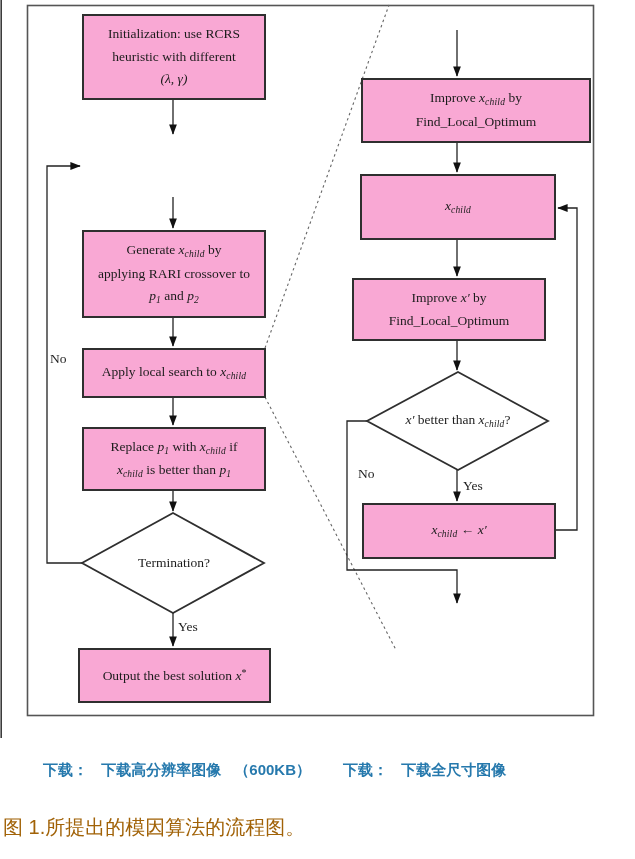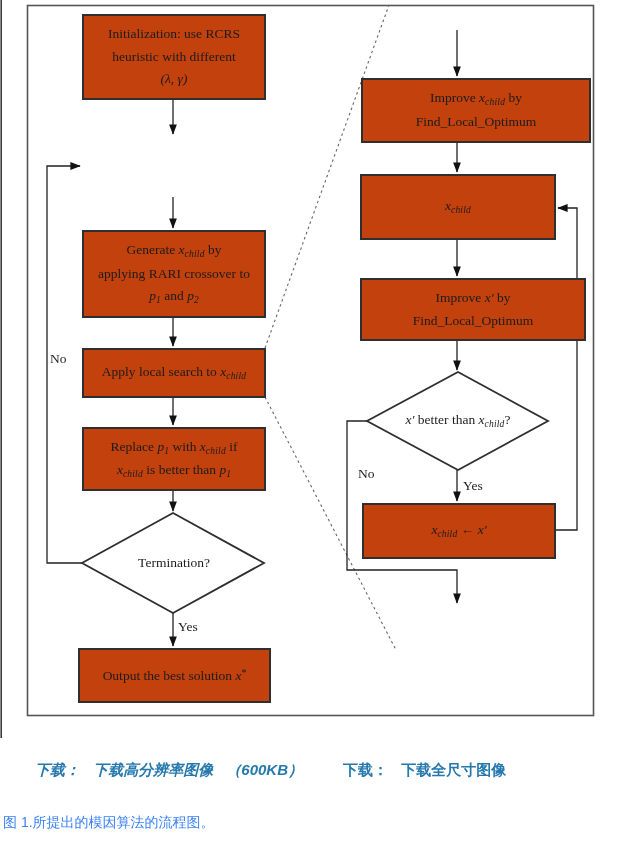--- a/index.html
+++ b/index.html
@@ -3,33 +3,33 @@
 <meta charset="utf-8">
 <style>
   html,body{margin:0;padding:0;background:#fff;}
   .page{position:relative;width:635px;height:859px;background:#fff;overflow:hidden;
         font-family:"Liberation Sans",sans-serif;}
   .fig-area{position:absolute;left:0;top:0;width:635px;height:740px;}
   .fig-area svg{position:absolute;left:0;top:0;}
   .node{position:absolute;box-sizing:border-box;display:flex;flex-direction:column;
         justify-content:center;align-items:center;text-align:center;
         font-family:"Liberation Serif",serif;font-size:13.5px;color:#1c1c1c;line-height:1.7;}
-  .box{border:2px solid #2f2f2f;background:#c2410c;}
+  .box{border:2px solid #2f2f2f;background:#f9a8d4;}
   .nline{white-space:nowrap;}
   .seg-m{font-style:italic;}
   .seg-s{font-style:italic;font-size:9.5px;vertical-align:-3px;letter-spacing:0.2px;}
   .seg-p{font-size:10px;vertical-align:4px;}
   .edge-label{font-family:"Liberation Serif",serif;font-size:13.5px;fill:#1c1c1c;}
   .dl-row{position:absolute;left:0;top:758px;width:635px;height:26px;font-size:15px;font-weight:600;}
   .dl-group{position:absolute;top:3px;white-space:nowrap;}
-  .dl-group-left{left:35px;font-style:italic;}
+  .dl-group-left{left:43px;}
   .dl-group-right{left:343px;}
   .dl-prefix,.dl-size{color:#2679ad;margin-right:9px;}
   .dl-link{color:#2679ad;text-decoration:none;margin-right:9px;cursor:pointer;}
-  .caption{position:absolute;left:3px;top:814px;font-size:14px;color:#3b82f6;}
+  .caption{position:absolute;left:3px;top:814px;font-size:20px;color:#a16207;}
 </style>
 </head>
 <body>
 
 <div class="page">
 
   <div class="fig-area">
     <svg width="635" height="740" viewBox="0 0 635 740">
       <defs>
         <marker id="ah" markerWidth="9" markerHeight="8" refX="7.4" refY="3" orient="auto">
@@ -93,21 +93,21 @@
         <div class="nline"><span>Output the best solution </span><span class="seg-m">x</span><span class="seg-p">*</span></div>
       </div>
 
     <div class="node box" style="left:361px;top:78px;width:230px;height:65px">
         <div class="nline"><span>Improve </span><span class="seg-m">x</span><span class="seg-s">child</span><span> by</span></div>
         <div class="nline"><span>Find_Local_Optimum</span></div>
       </div>
     <div class="node box" style="left:360px;top:174px;width:196px;height:66px">
         <div class="nline"><span class="seg-m">x</span><span class="seg-s">child</span></div>
       </div>
-    <div class="node box" style="left:360px;top:278px;width:226px;height:63px">
+    <div class="node box" style="left:352px;top:278px;width:194px;height:63px">
         <div class="nline"><span>Improve </span><span class="seg-m">x′</span><span> by</span></div>
         <div class="nline"><span>Find_Local_Optimum</span></div>
       </div>
     <div class="node" style="left:367px;top:372px;width:182px;height:98px">
         <div class="nline"><span class="seg-m">x′</span><span> better than </span><span class="seg-m">x</span><span class="seg-s">child</span><span>?</span></div>
       </div>
     <div class="node box" style="left:362px;top:503px;width:194px;height:56px">
         <div class="nline"><span class="seg-m">x</span><span class="seg-s">child</span><span> ← </span><span class="seg-m">x′</span></div>
       </div>
   </div>

